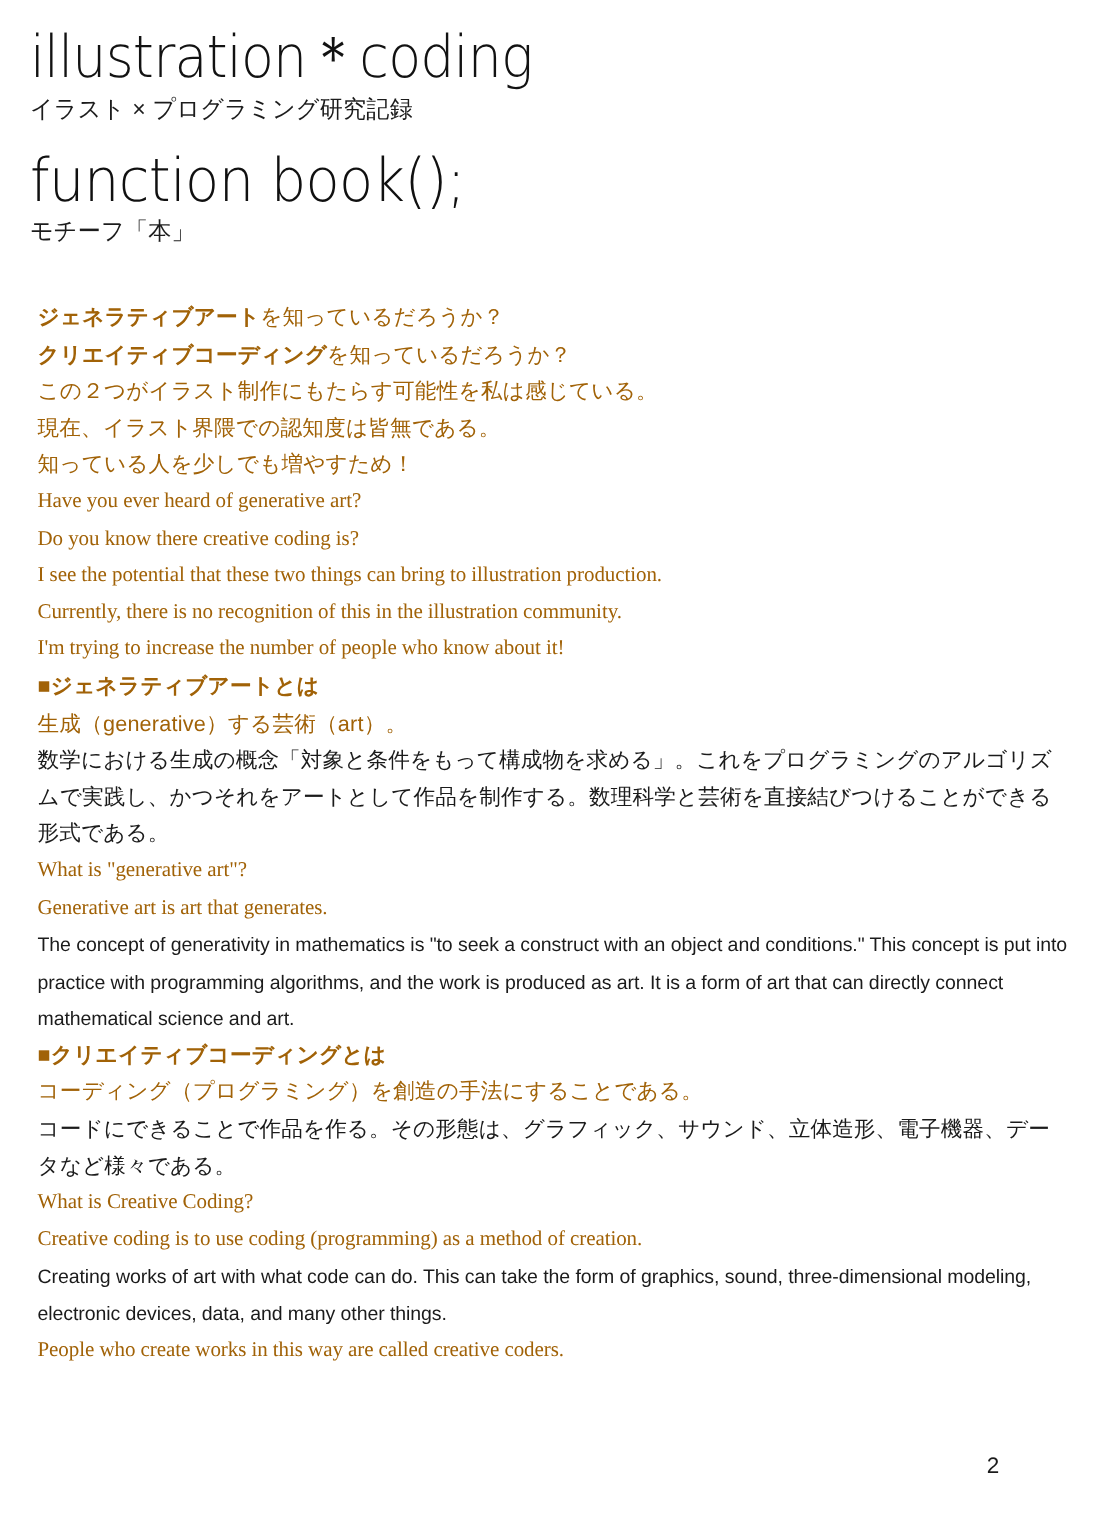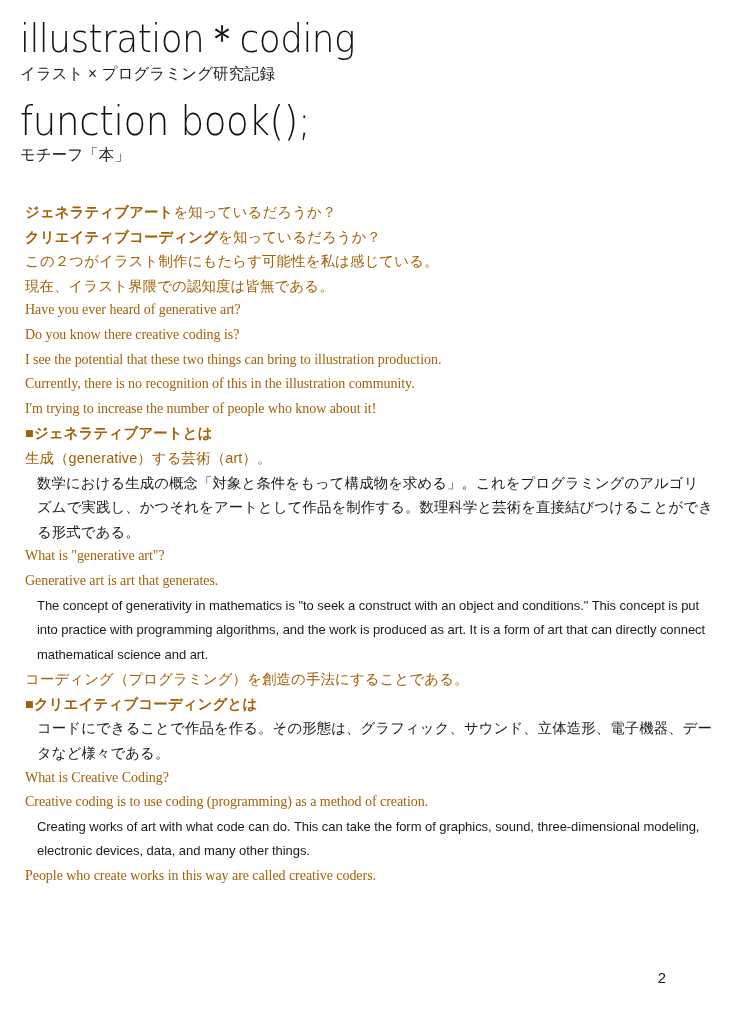--- a/index.html
+++ b/index.html
@@ -98,21 +98,20 @@
     letter-spacing: 0.2px;
   }
   .lead-bold {
     font-weight: bold;
   }
   .para {
     font-size: 14.4px;
     line-height: 24.6px;
     color: #1b1b1b;
     text-align: left;
-    margin-left: 12px;
   }
   .para.jp {
     letter-spacing: 0.1px;
   }
   .para.en {
     font-size: 13px;
     letter-spacing: -0.05px;
   }
 
   
@@ -138,36 +137,37 @@
     <div class="work-title">function book();</div>
     <div class="work-subtitle">モチーフ「本」</div>
   </div>
 
   <div class="body-copy">
 
     <div class="line jp"><span class="lead-bold">ジェネラティブアート</span><span>を知っているだろうか？</span></div>
     <div class="line jp"><span class="lead-bold">クリエイティブコーディング</span><span>を知っているだろうか？</span></div>
     <div class="line jp">この２つがイラスト制作にもたらす可能性を私は感じている。</div>
     <div class="line jp">現在、イラスト界隈での認知度は皆無である。</div>
+    <div class="line jp">知っている人を少しでも増やすため！</div>
 
     <div class="line en">Have you ever heard of generative art?</div>
     <div class="line en">Do you know there creative coding is?</div>
     <div class="line en">I see the potential that these two things can bring to illustration production.</div>
     <div class="line en">Currently, there is no recognition of this in the illustration community.</div>
     <div class="line en">I'm trying to increase the number of people who know about it!</div>
 
     <div class="line jp heading">■ジェネラティブアートとは</div>
     <div class="line jp">生成（generative）する芸術（art）。</div>
     <div class="para jp">数学における生成の概念「対象と条件をもって構成物を求める」。これをプログラミングのアルゴリズムで実践し、かつそれをアートとして作品を制作する。数理科学と芸術を直接結びつけることができる形式である。</div>
     <div class="line en">What is "generative art"?</div>
     <div class="line en">Generative art is art that generates.</div>
     <div class="para en">The concept of generativity in mathematics is "to seek a construct with an object and conditions." This concept is put into practice with programming algorithms, and the work is produced as art. It is a form of art that can directly connect mathematical science and art.</div>
 
+    <div class="line jp heading">■クリエイティブコーディングとは</div>
     <div class="line jp">コーディング（プログラミング）を創造の手法にすることである。</div>
-    <div class="line jp heading">■クリエイティブコーディングとは</div>
     <div class="para jp">コードにできることで作品を作る。その形態は、グラフィック、サウンド、立体造形、電子機器、データなど様々である。</div>
     <div class="line en">What is Creative Coding?</div>
     <div class="line en">Creative coding is to use coding (programming) as a method of creation.</div>
     <div class="para en">Creating works of art with what code can do. This can take the form of graphics, sound, three-dimensional modeling, electronic devices, data, and many other things.</div>
     <div class="line en">People who create works in this way are called creative coders.</div>
 
   </div>
 
   <div class="folio">2</div>
 

